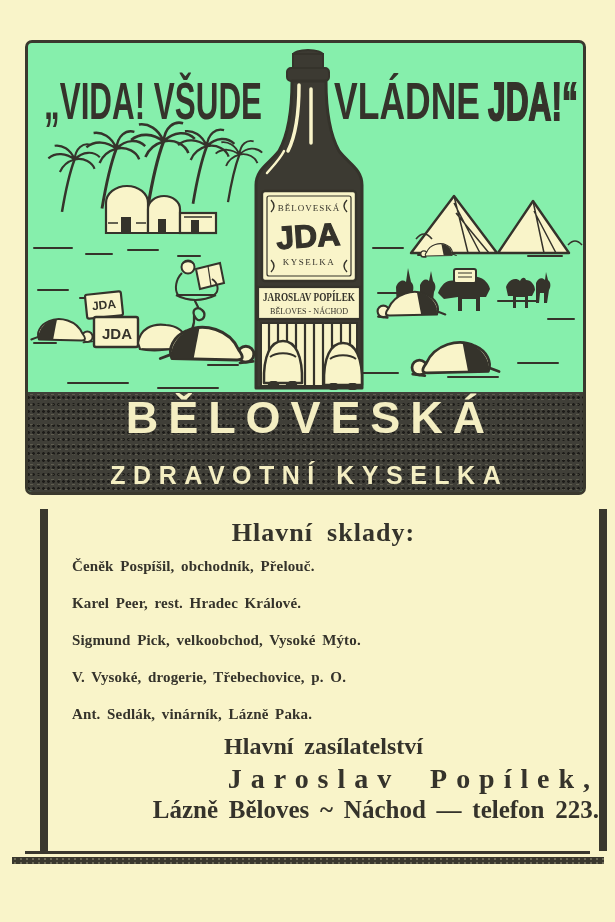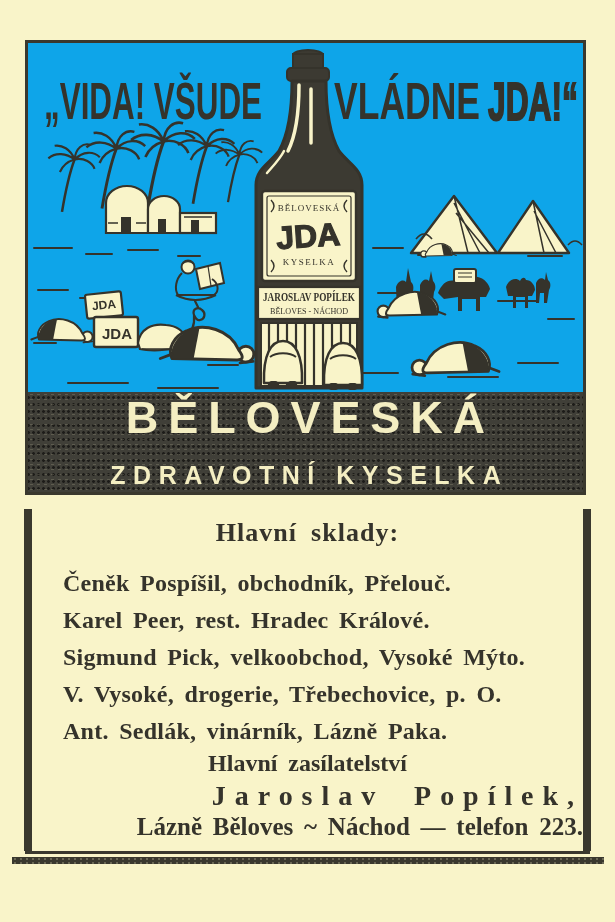--- a/index.html
+++ b/index.html
@@ -5,22 +5,22 @@
   html,body{margin:0;padding:0;}
   body{
     width:615px;height:922px;position:relative;
     background:#f9f4c9;
     font-family:"Liberation Serif",serif;
     color:#35332b;overflow:hidden;
   }
   
   .poster{
     position:absolute;left:25px;top:40px;width:561px;height:455px;
-    border:3px solid #3a382e;border-radius:0;box-sizing:border-box;
-    background:#0ea5e9;overflow:hidden;
+    border:3px solid #3a382e;border-radius:7px;box-sizing:border-box;
+    background:#86efac;overflow:hidden;
   }
   .art{position:relative;width:555px;height:350px;}
   .art svg{display:block;}
   .banner{
     position:absolute;left:0;right:0;bottom:0;height:100px;
     background-color:#403f38;
     background-image:
       radial-gradient(rgba(249,244,201,.16) 1px, transparent 1.4px),
       radial-gradient(rgba(0,0,0,.55) 1px, transparent 1.4px);
     background-size:7px 5px,5px 7px;
@@ -32,27 +32,27 @@
     font-size:45px;letter-spacing:.22em;text-indent:.22em;
     color:#f4eec2;line-height:1.05;
   }
   .banner-l2{
     font-family:"Liberation Sans",sans-serif;font-weight:700;
     font-size:25px;letter-spacing:.30em;text-indent:.30em;
     color:#f4eec2;line-height:1.2;margin-top:18px;
   }
   
   .dealers{
-    position:absolute;left:24px;top:509px;width:567px;height:342px;
+    position:absolute;left:40px;top:509px;width:567px;height:342px;
     border-left:8px solid #3a382e;border-right:8px solid #3a382e;
     box-sizing:border-box;padding-top:9px;
     font-family:"Liberation Serif",serif;font-weight:700;
   }
   .dealers-head{text-align:center;font-size:26px;letter-spacing:.04em;word-spacing:.25em;}
-  .dealer-list{margin-top:17px;padding-left:31px;font-size:24px;line-height:37px;
+  .dealer-list{padding-left:24px;font-size:15px;line-height:37px;
     word-spacing:.18em;letter-spacing:.01em;}
   .ship-head{text-align:center;font-size:24px;word-spacing:.2em;}
   .ship-name{text-align:right;font-size:28px;letter-spacing:.32em;margin-top:3px;word-spacing:.5em;}
   .ship-addr{text-align:right;font-size:25px;margin-top:1px;word-spacing:.18em;}
   .rule-thin{position:absolute;left:25px;top:851px;width:565px;height:3px;background:#3a382e;}
   .rule-thick{position:absolute;left:12px;top:857px;width:592px;height:7px;background:#3a382e;
     background-image:radial-gradient(rgba(249,244,201,.25) 1px, transparent 1.3px);
     background-size:6px 4px;}
 </style>
 </head>

